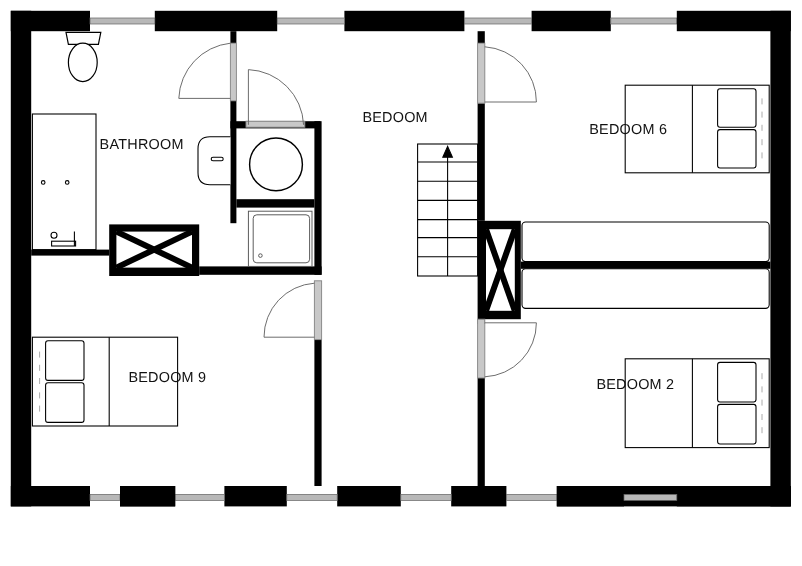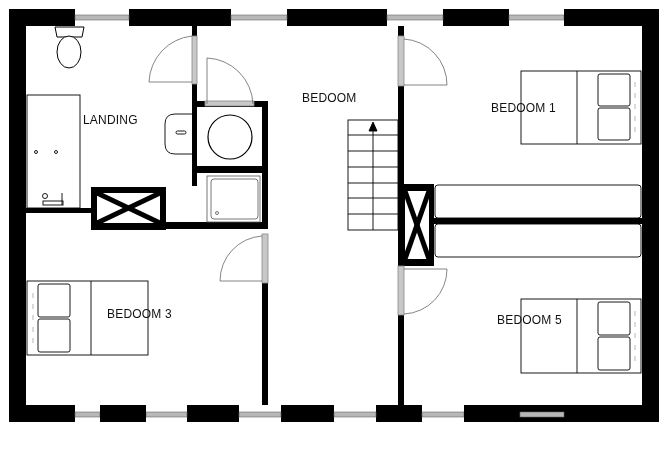--- a/index.html
+++ b/index.html
@@ -185,17 +185,17 @@
     <g stroke="#888" stroke-width="0.6">
       <line x1="33" y1="293" x2="33" y2="298"></line>
         <line x1="33" y1="304" x2="33" y2="309"></line>
       <line x1="33" y1="315" x2="33" y2="320"></line>
         <line x1="33" y1="327" x2="33" y2="332"></line>
       <line x1="33" y1="338" x2="33" y2="343"></line>
     </g>
   </g>
 </svg>
 
-<div class="room-label" style="left:83px; top:113px;">LANDING</div>
+<div class="room-label" style="left:83px; top:113px;">BATHROOM</div>
 <div class="room-label" style="left:302px; top:91px;">BEDOOM</div>
-<div class="room-label" style="left:491px; top:101px;">BEDOOM 1</div>
-<div class="room-label" style="left:497px; top:313px;">BEDOOM 5</div>
-<div class="room-label" style="left:107px; top:307px;">BEDOOM 3</div>
+<div class="room-label" style="left:491px; top:101px;">BEDOOM 6</div>
+<div class="room-label" style="left:497px; top:313px;">BEDOOM 2</div>
+<div class="room-label" style="left:107px; top:307px;">BEDOOM 9</div>
 
 </body></html>

